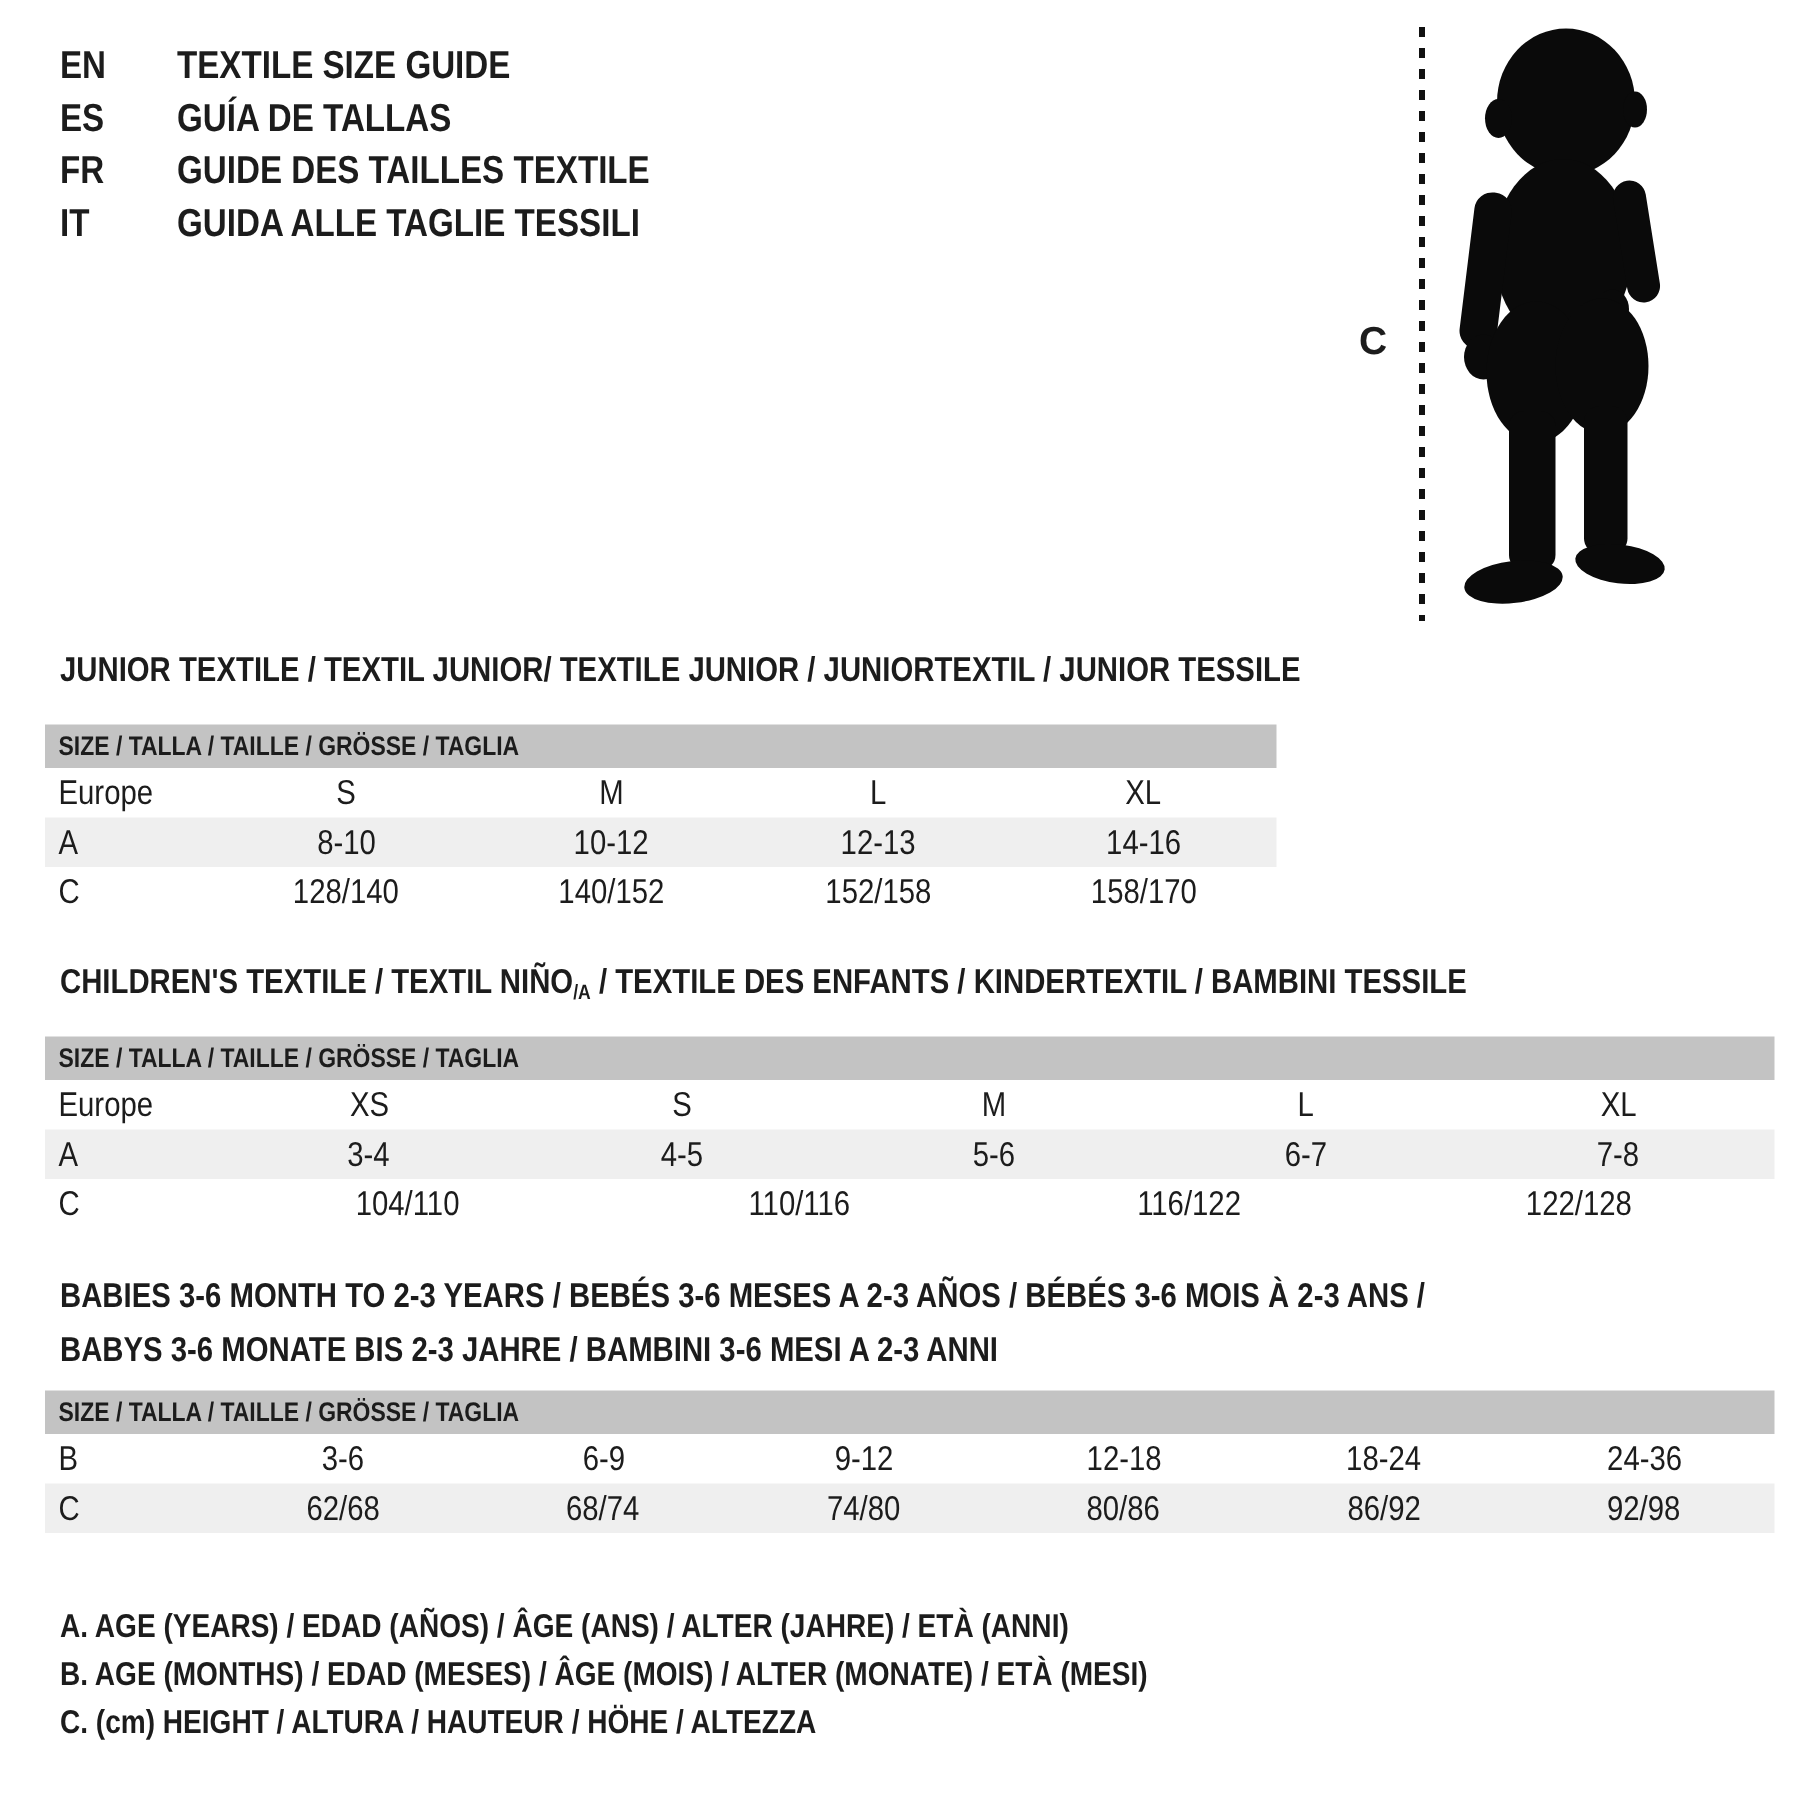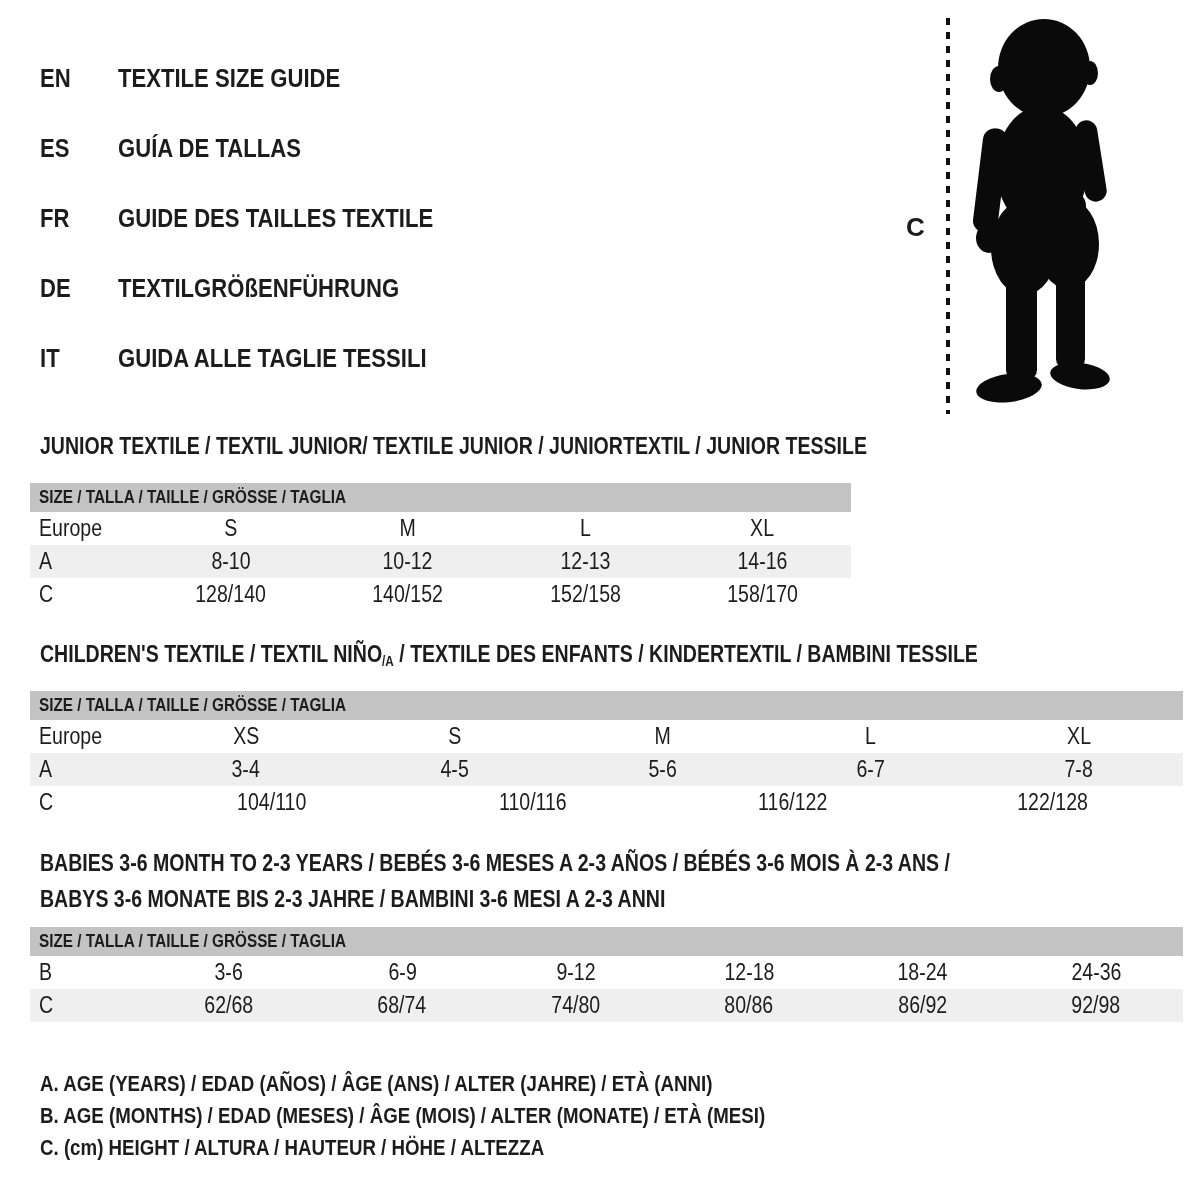--- a/index.html
+++ b/index.html
@@ -5,21 +5,21 @@
   html,body { margin:0; padding:0; background:#ffffff; }
   .page {
     position:relative; width:1200px; height:1200px; background:#ffffff;
     font-family:"Liberation Sans", sans-serif; color:#1c1c1c; overflow:hidden;
   }
   .cond { display:inline-block; transform:scaleX(0.85); transform-origin:0 50%; white-space:nowrap; }
   .cellc { display:inline-block; transform:scaleX(0.85); transform-origin:50% 50%; white-space:nowrap; }
 
   
   .lang-block { position:absolute; left:40px; top:26px; }
-  .lang-row { display:flex; height:35px; align-items:center; font-weight:700; font-size:26px;margin-top:35px; }
+  .lang-row { display:flex; height:35px; align-items:center; font-weight:700; font-size:26px; }
   .lang-code { width:78px; }
 
   
   .measure-line {
     position:absolute; left:946px; top:18px; width:4px; height:396px;
     background:repeating-linear-gradient(to bottom, #111 0 7px, transparent 7px 14px);
   }
   .measure-label { position:absolute; left:906px; top:212px; font-size:26px; font-weight:700; }
   .toddler { position:absolute; left:962px; top:16px; }
 
@@ -46,24 +46,20 @@
       <span class="lang-code cond">EN</span>
       <span class="cond">TEXTILE SIZE GUIDE</span>
     </div>
     <div class="lang-row">
       <span class="lang-code cond">ES</span>
       <span class="cond">GUÍA DE TALLAS</span>
     </div>
     <div class="lang-row">
       <span class="lang-code cond">FR</span>
       <span class="cond">GUIDE DES TAILLES TEXTILE</span>
-    </div>
-    <div class="lang-row">
-      <span class="lang-code cond">DE</span>
-      <span class="cond">TEXTILGRÖßENFÜHRUNG</span>
     </div>
     <div class="lang-row">
       <span class="lang-code cond">IT</span>
       <span class="cond">GUIDA ALLE TAGLIE TESSILI</span>
     </div>
   </div>
 
   <div class="measure-line"></div>
   <div class="measure-label">C</div>
   <svg class="toddler" width="172" height="402" viewBox="0 0 172 402" aria-hidden="true">

